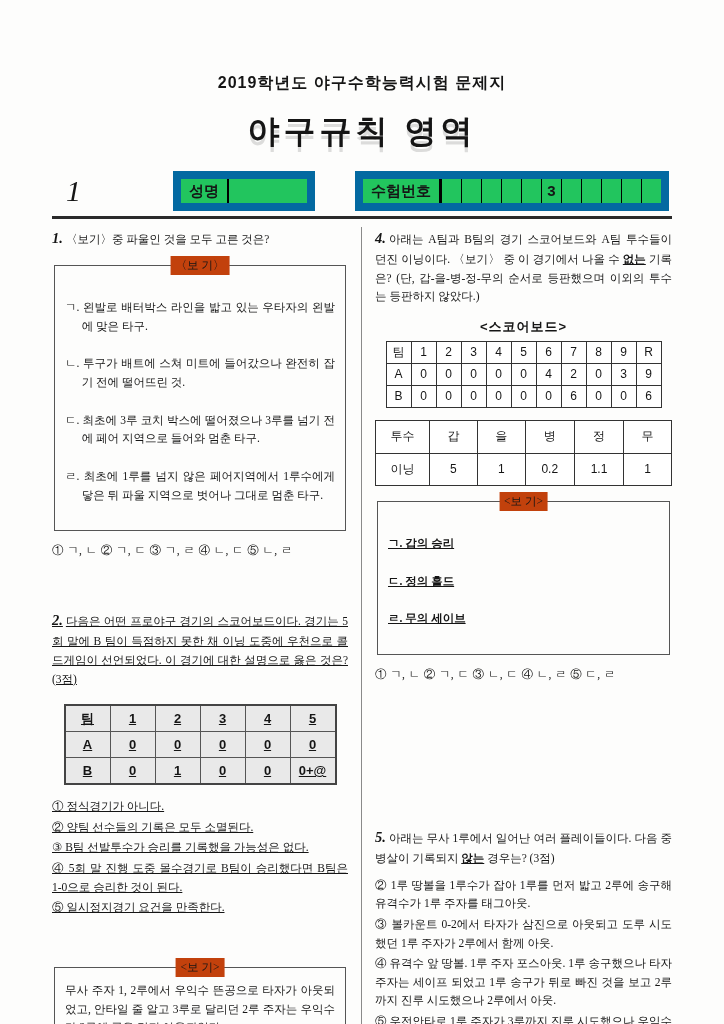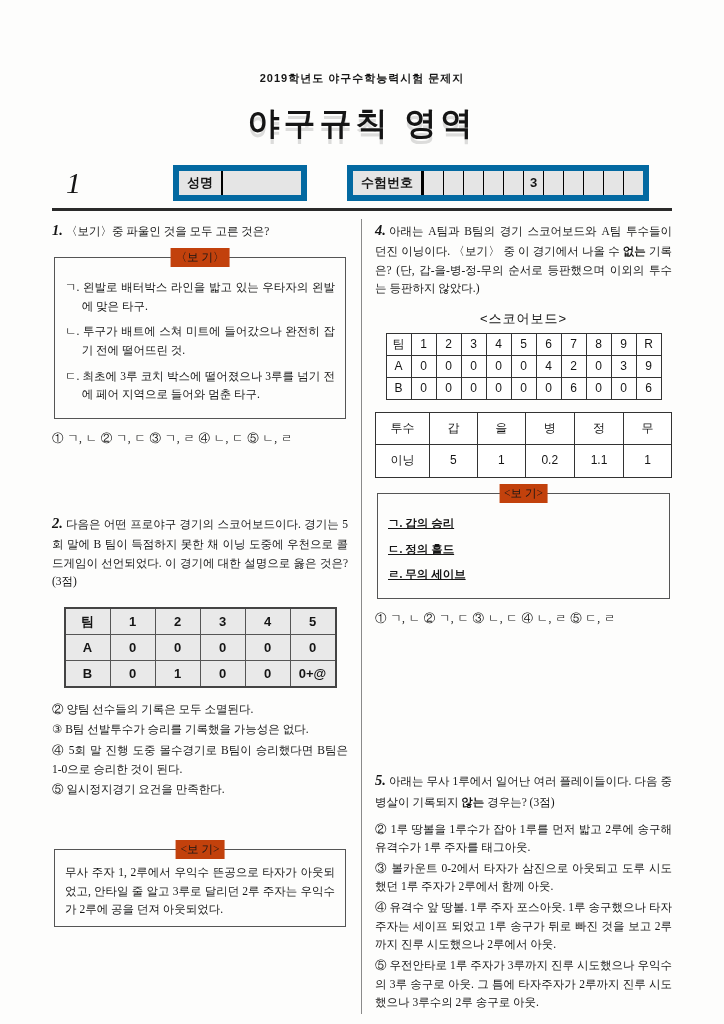--- a/index.html
+++ b/index.html
@@ -6,85 +6,85 @@
   body{
     width:724px;height:1024px;background:#fdfdfc;color:#151515;
     font-family:"Liberation Serif","DejaVu Serif",serif;
     font-size:11.5px;line-height:1.62;overflow:hidden;
   }
   .page{padding:70px 52px 0;position:relative;box-sizing:border-box;height:1024px;}
 
   
   .subtitle{
     text-align:center;font-family:"Liberation Sans","DejaVu Sans",sans-serif;
-    font-weight:700;font-size:11px;letter-spacing:1px;margin:0;
+    font-weight:700;font-size:16px;letter-spacing:1px;margin:0;
   }
   .main-title{
     text-align:center;font-family:"Liberation Sans","DejaVu Sans",sans-serif;
     font-weight:900;font-size:32px;letter-spacing:4px;margin:10px 0 0;
     text-shadow:0 5px 0 rgba(0,0,0,0.13);
   }
   .head-row{display:flex;align-items:center;margin-top:18px;height:30px;}
   .section-no{font-style:italic;font-size:30px;line-height:1;font-weight:400;padding-left:14px;}
   .form-table{
-    display:flex;border:6px solid #0369a1;height:24px;align-items:stretch;
-    font-family:"Liberation Sans","DejaVu Sans",sans-serif;font-size:13px;font-weight:700;
-    background:#e5e5e5;
+    display:flex;border:8px solid #0369a1;height:24px;align-items:stretch;
+    font-family:"Liberation Sans","DejaVu Sans",sans-serif;font-size:15px;font-weight:700;
+    background:#22c55e;
   }
   .name-table{margin-left:92px;}
   .exam-table{margin-left:40px;}
   .form-label{display:flex;align-items:center;padding:0 8px;border-right:2px solid #000;}
   .name-blank{width:78px;}
   .num-cell{width:19px;border-left:1px solid #000;display:flex;align-items:center;justify-content:center;}
   .num-cell:first-of-type{border-left:none;}
   .rule{border:none;border-top:3px solid #2a2a2a;margin:10px 0 0;}
 
   
   .columns{display:flex;margin-top:8px;min-height:692px;}
   .col{width:50%;box-sizing:border-box;}
   .col-left{padding-right:13px;border-right:1px solid #8a8a8a;}
   .col-right{padding-left:13px;}
   .qtext{margin:0;text-align:justify;}
   .qnum{font-style:italic;font-weight:700;font-size:14.5px;padding-right:3px;}
-  .ub{font-weight:700;}
+  .ub{font-weight:700;text-decoration:underline;}
   .sec{margin-top:0;}
 
   
   .bogi{border:1px solid #555;position:relative;padding:13px 10px 7px;margin:15px 2px 10px;}
   .bogi-label{
     position:absolute;top:-10px;left:50%;transform:translateX(-50%);
     background:#c2410c;padding:0 5px;white-space:nowrap;
   }
-  .bogi .item{margin:7px 0;padding-left:1.45em;text-indent:-1.45em;text-align:justify;}
+  .bogi .item{margin:19px 0;padding-left:1.45em;text-indent:-1.45em;text-align:justify;}
   .bogi .item.bold{font-weight:700;text-decoration:underline;}
   .bogi .plain{margin:0;text-align:justify;}
 
   .choices-line{margin:8px 0 0;letter-spacing:0.4px;white-space:nowrap;}
   .choice-list{margin:8px 0 0;}
   .choice-list p{margin:2px 0;text-align:justify;}
 
   
   table{border-collapse:collapse;background:#fff;}
   .score2{margin:16px auto 12px;border:2px solid #444;
     font-family:"Liberation Sans","DejaVu Sans",sans-serif;font-size:13px;}
   .score2 th,.score2 td{border:1.5px solid #555;background:#e9e9e9;width:44px;height:25px;
     text-align:center;font-weight:700;padding:0;}
   .sb-label{text-align:center;margin:10px 0 4px;font-family:"Liberation Sans","DejaVu Sans",sans-serif;
-    font-size:13px;letter-spacing:1px;}
+    font-size:13px;letter-spacing:1px;font-weight:bold;}
   .score4{margin:4px auto 12px;border:1.5px solid #333;
     font-family:"Liberation Sans","DejaVu Sans",sans-serif;font-size:12px;}
   .score4 th,.score4 td{border:1px solid #333;width:22px;height:21px;text-align:center;
     font-weight:400;padding:0 1px;}
   .pitch{margin:2px auto 4px;border:1.5px solid #333;
     font-family:"Liberation Sans","DejaVu Sans",sans-serif;font-size:12px;}
   .pitch th,.pitch td{border:1px solid #333;height:19px;text-align:center;font-weight:400;padding:6px;}
   .pitch th:first-child,.pitch td:first-child{width:54px;}
   .pitch th,.pitch td{width:45px;}
 
-  .gap-q2{margin-top:64px;}
+  .gap-q2{margin-top:49px;text-decoration:underline;}
   .gap-q3{margin-top:50px;}
   .gap-q5{margin-top:142px;}
 </style>
 </head>
 <body>
 
 <div class="page">
 
   <p class="subtitle">2019학년도 야구수학능력시험 문제지</p>
   <h1 class="main-title">야구규칙 영역</h1>
@@ -116,20 +116,21 @@
 
     <div class="col col-left">
 
       <div class="sec">
         <p class="qtext"><span class="qnum">1.</span><span>〈보기〉중 파울인 것을 모두 고른 것은?</span></p>
         <div class="bogi">
           <span class="bogi-label">〈보  기〉</span>
           <p class="item">ㄱ. 왼발로 배터박스 라인을 밟고 있는 우타자의 왼발에 맞은 타구.</p>
           <p class="item">ㄴ. 투구가 배트에 스쳐 미트에 들어갔으나 완전히 잡기 전에 떨어뜨린 것.</p>
           <p class="item">ㄷ. 최초에 3루 코치 박스에 떨어졌으나 3루를 넘기 전에 페어 지역으로 들어와 멈춘 타구.</p>
+          <p class="item">ㄹ. 최초에 1루를 넘지 않은 페어지역에서 1루수에게 닿은 뒤 파울 지역으로 벗어나 그대로 멈춘 타구.</p>
         </div>
         <p class="choices-line">① ㄱ, ㄴ  ② ㄱ, ㄷ  ③ ㄱ, ㄹ  ④ ㄴ, ㄷ  ⑤ ㄴ, ㄹ</p>
       </div>
 
       <div class="sec gap-q2">
         <p class="qtext"><span class="qnum">2.</span><span>다음은 어떤 프로야구 경기의 스코어보드이다. 경기는 5회 말에 B 팀이 득점하지 못한 채 이닝 도중에 우천으로 콜드게임이 선언되었다. 이 경기에 대한 설명으로 옳은 것은? (3점)</span></p>
         <table class="score2">
             <tbody>
               <tr>
                 <th>팀</th>
@@ -151,20 +152,21 @@
                 <td>B</td>
                 <td>0</td>
                 <td>1</td>
                 <td>0</td>
                 <td>0</td>
                 <td>0+@</td>
               </tr>
             </tbody>
           </table>
         <div class="choice-list">
+          <p>① 정식경기가 아니다.</p>
           <p>② 양팀 선수들의 기록은 모두 소멸된다.</p>
           <p>③ B팀 선발투수가 승리를 기록했을 가능성은 없다.</p>
           <p>④ 5회 말 진행 도중 몰수경기로 B팀이 승리했다면 B팀은 1-0으로 승리한 것이 된다.</p>
           <p>⑤ 일시정지경기 요건을 만족한다.</p>
         </div>
       </div>
 
       <div class="sec gap-q3">
         <div class="bogi">
           <span class="bogi-label">&lt;보  기&gt;</span>

